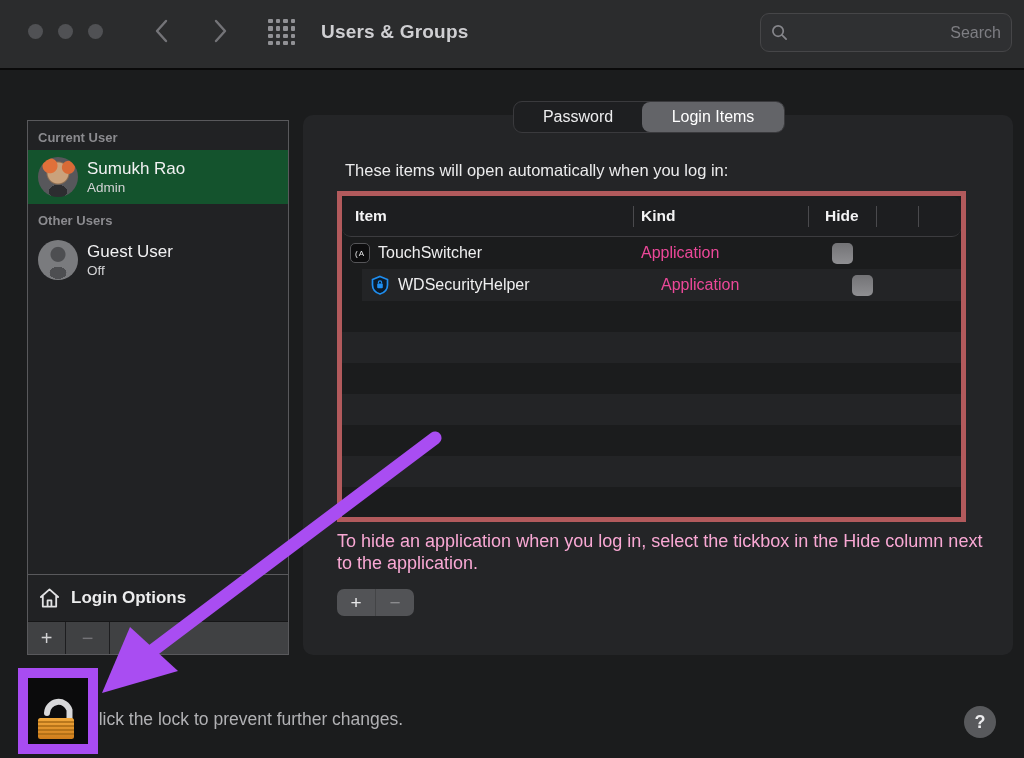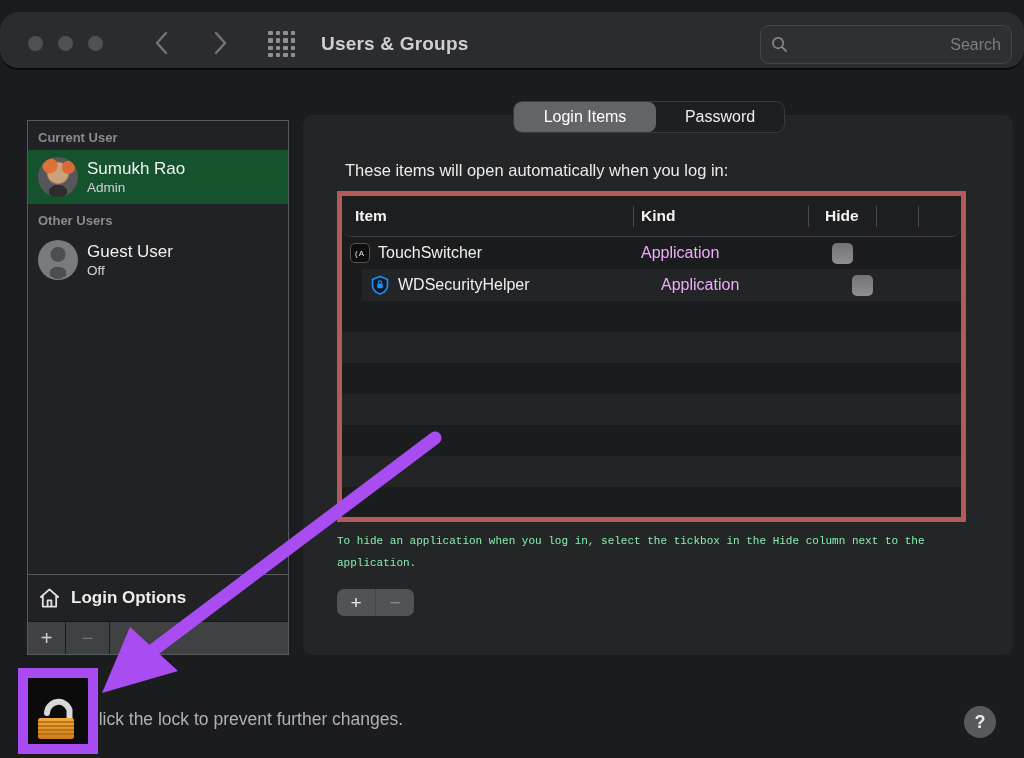--- a/index.html
+++ b/index.html
@@ -1,21 +1,21 @@
 <!DOCTYPE html>
 <html><head>
 <meta charset="utf-8">
 <style>
   * { margin:0; padding:0; box-sizing:border-box; }
   html,body { background:#000; }
   body { font-family:"Liberation Sans", sans-serif; }
   .page { position:relative; width:1024px; height:758px; background:#1b1c1d; overflow:hidden; }
 
   
-  .toolbar { position:absolute; left:0; top:12px; width:1024px; height:58px; background:#2b2c2d; border-bottom:2px solid #0a0a0a;border-radius:19px; }
+  .toolbar { position:absolute; left:0; top:0; width:1024px; height:70px; background:#2b2c2d; border-bottom:2px solid #0a0a0a; }
   .tl { position:absolute; top:24px; width:15px; height:15px; border-radius:50%; background:#505154; }
   .tl.c1 { left:28px; } .tl.c2 { left:58px; } .tl.c3 { left:88px; }
   .navbtn { position:absolute; top:18px; width:24px; height:26px; color:#747478; }
   .navbtn svg { width:100%; height:100%; }
   .back { left:150px; } .fwd { left:208px; }
   .gridicon { position:absolute; left:268px; top:19px; width:27px; height:26px; display:grid; grid-template-columns:repeat(4,1fr); grid-template-rows:repeat(4,1fr); gap:3px; }
   .gridicon span { background:#919195; border-radius:1px; }
   .win-title { position:absolute; left:321px; top:21px; font-size:19px; font-weight:bold; color:#cfcfd2; letter-spacing:.2px; }
   .search { position:absolute; right:12px; top:13px; width:252px; height:39px; background:#2f3032; border:1px solid #464648; border-radius:9px; display:flex; align-items:center; padding:0 10px; }
   .search svg { width:17px; height:17px; margin-right:8px; flex:none; }
@@ -61,28 +61,28 @@
 
   .table-outline { position:absolute; left:337px; top:191px; width:629px; height:331px; border:5px solid #b25a5c; z-index:4; background:#1b1c1d; }
   .thead { position:relative; height:41px; background:#1d1e20; border-bottom:1px solid #3c3c3f;border-radius:9px; }
   .th { position:absolute; top:11px; font-size:15.5px; font-weight:bold; color:#f3f3f4; }
   .th.item { left:13px; } .th.kind { left:299px; } .th.hide { left:483px; }
   .hsep { position:absolute; top:10px; width:1px; height:21px; background:#4a4a4d; }
   .hsep.s1 { left:291px; } .hsep.s2 { left:466px; } .hsep.s3 { left:534px; } .hsep.s4 { left:576px; }
   .trow { display:flex; align-items:center; height:32px; }
   .trow.odd { background:#1b1c1d; } .trow.even { background:#232426;margin-left:20px; }
   .td-item { width:291px; display:flex; align-items:center; gap:8px; padding-left:8px; font-size:16px; color:#efeff0; }
-  .td-kind { width:175px; padding-left:8px; font-size:16px; color:#f0abfc; }
+  .td-kind { width:175px; padding-left:8px; font-size:16px; color:#ec4899; }
   .td-hide { width:68px; display:flex; justify-content:center; }
   .checkbox { width:21px; height:21px; border-radius:5px; background:linear-gradient(180deg,#737376,#8f8f92); }
   .app-icon { width:20px; height:20px; flex:none; }
   .app-icon.touchbar { background:#0d0d0e; border:1px solid #555558; border-radius:5px; display:flex; align-items:center; justify-content:center; color:#e9e9ea; font-size:8px; letter-spacing:1px; }
   .empty-rows { height:216px; background:repeating-linear-gradient(180deg,#1b1c1d 0 31px,#232426 31px 62px); }
 
-  .footnote { position:absolute; left:337px; top:530px; width:648px; font-size:11px; line-height:22px; color:#86efac; z-index:4;font-family:Liberation Mono, monospace; }
+  .footnote { position:absolute; left:337px; top:530px; width:648px; font-size:18px; line-height:22px; color:#f9a8d4; z-index:4; }
   .plusminus { position:absolute; left:337px; top:589px; width:77px; height:27px; background:#525356; border-radius:7px; display:flex; overflow:hidden; z-index:4; }
   .plusminus .pm { flex:1; display:flex; align-items:center; justify-content:center; font-size:19px; }
   .plusminus .pm.add { color:#e8e8e9; border-right:1px solid #434446; }
   .plusminus .pm.remove { color:#8b8b8e; }
 
   
   .lock-box { position:absolute; left:18px; top:668px; width:80px; height:86px; border:10px solid #a84cf2; background:#0b0b0c; z-index:6; display:flex; align-items:center; justify-content:center; }
   .lock-text { position:absolute; left:86px; top:709px; font-size:17.5px; color:#b1b1b4; z-index:4; }
   .help-btn { position:absolute; left:964px; top:706px; width:32px; height:32px; border-radius:50%; background:#58595c; color:#ececee; font-size:18px; font-weight:bold; display:flex; align-items:center; justify-content:center; z-index:4; }
 
@@ -163,22 +163,22 @@
     <div class="side-toolbar">
       <div class="cell add">+</div>
       <div class="cell remove">−</div>
       <div class="cell rest"></div>
     </div>
   </div>
 
   <div class="panel"></div>
 
   <div class="tabs">
+    <div class="tab password">Password</div>
     <div class="tab login-items selected">Login Items</div>
-    <div class="tab password">Password</div>
   </div>
 
   <div class="caption">These items will open automatically when you log in:</div>
 
   <div class="table-outline">
     <div class="thead">
       <span class="th item">Item</span>
       <span class="th kind">Kind</span>
       <span class="th hide">Hide</span>
       <span class="hsep s1"></span>

